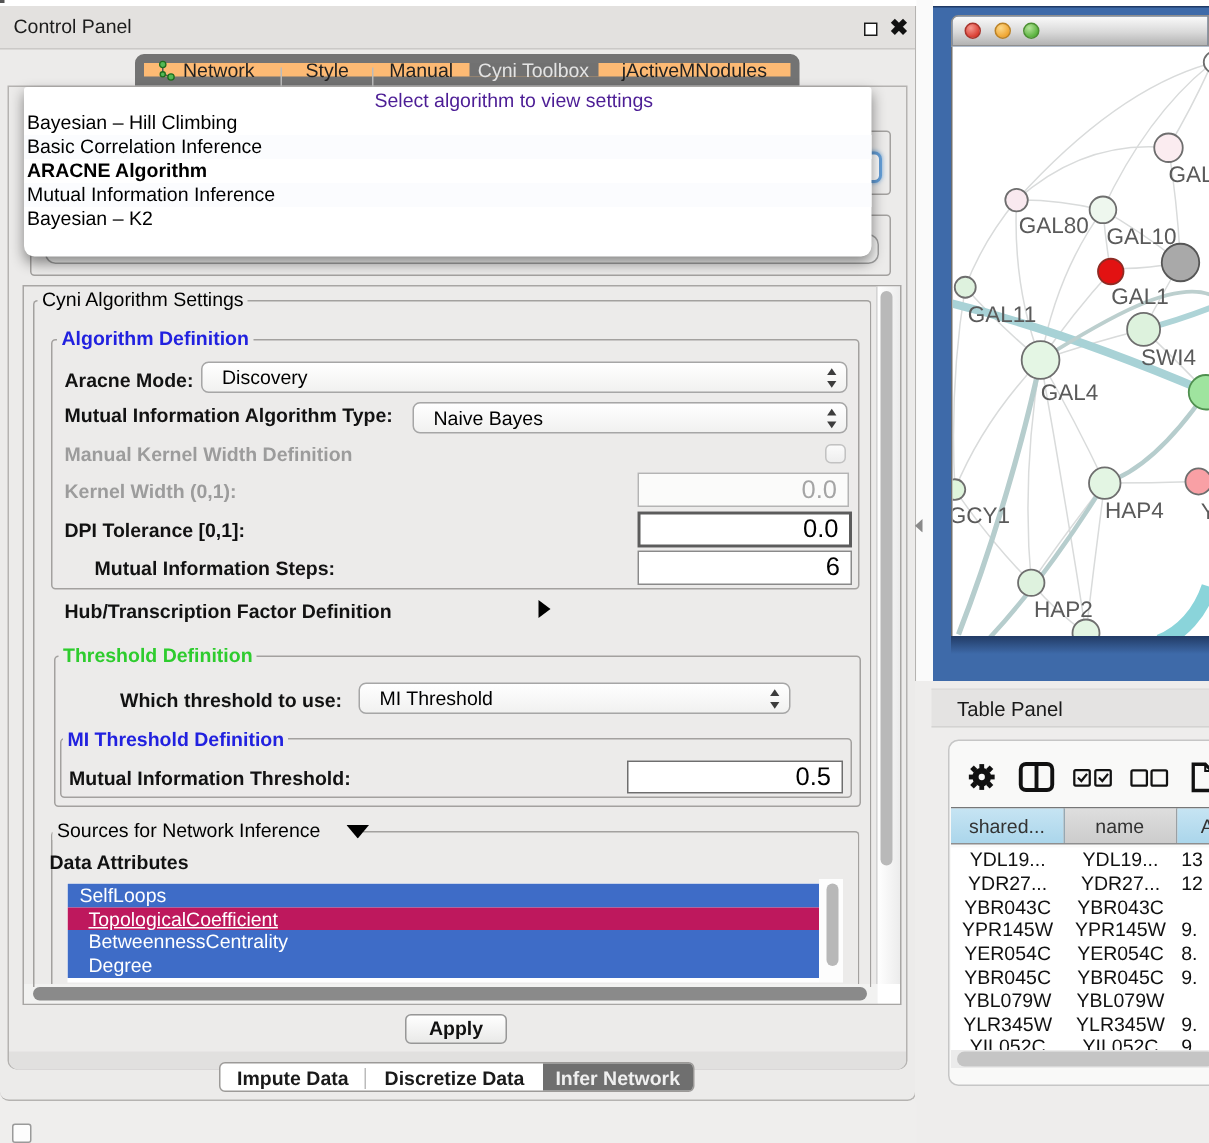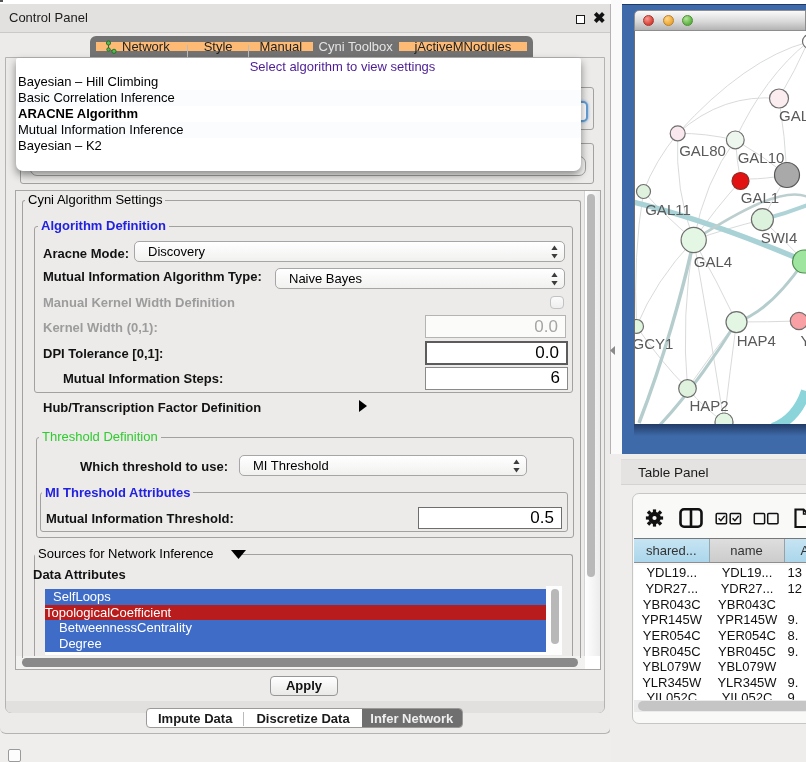--- a/index.html
+++ b/index.html
@@ -168,42 +168,42 @@
 <div class="field" style="left:425px; top:341px; width:143px; height:24px; border:2px solid #5c5c5c; line-height:20px;">0.0</div>
 <div class="lbl" style="left:43px; top:371px;padding-left:20px;">Mutual Information Steps:</div>
 <div class="field" style="left:425px; top:367px; width:143px; height:23px; border:1.5px solid #8a8a8a; line-height:20px;">6</div>
 
 <div class="lbl" style="left:43px; top:400px;">Hub/Transcription Factor Definition</div>
 <svg class="abs" style="left:358px; top:400px;" width="10" height="12" viewBox="0 0 10 12">
     <path d="M1 0 L9 6 L1 12 Z" fill="#000"></path>
   </svg>
 
 <div class="group" style="left:36px; top:437px; width:538px; height:101px;"></div>
-<div class="gtitle" style="left:39px; top:430px; color:#2ecc2e; font-weight:normal;">Threshold Definition</div>
+<div class="gtitle" style="left:39px; top:430px; color:#2ecc2e; font-weight:bold;">Threshold Definition</div>
 <div class="lbl" style="left:80px; top:459px;">Which threshold to use:</div>
 <div class="combo" style="left:239px; top:455px; width:288px;">MI Threshold
   <svg class="carr" viewBox="0 0 7 14">
       <path d="M3.5 0.5 L6.6 5 L0.4 5 Z" fill="#3c3c3c"></path>
       <path d="M3.5 13.5 L6.6 9 L0.4 9 Z" fill="#3c3c3c"></path>
     </svg>
 </div>
 <div class="group" style="left:40px; top:492px; width:528px; height:40px;"></div>
-<div class="gtitle" style="left:42px; top:486px; color:#2121df; font-weight:bold;">MI Threshold Attributes</div>
+<div class="gtitle" style="left:42px; top:486px; color:#2121df; font-weight:bold;">MI Threshold Definition</div>
 <div class="lbl" style="left:46px; top:511px;">Mutual Information Threshold:</div>
 <div class="field" style="left:418px; top:507px; width:144px; height:22px; border:1px solid #6e6e6e; line-height:20px;">0.5</div>
 
 <div class="group" style="left:34px; top:554px; width:539px; height:102px; border-bottom:none; border-radius:3px 3px 0 0;"></div>
 <div class="gtitle" style="left:35px; top:547px; font-weight:normal; padding-right:28px;">Sources for Network Inference</div>
 <svg class="abs" style="left:231px; top:550px;" width="15" height="9" viewBox="0 0 15 9">
     <path d="M0 0 L15 0 L7.5 9 Z" fill="#000"></path>
   </svg>
 <div class="lbl" style="left:33px; top:567px;">Data Attributes</div>
 <div class="abs" id="attrlist" style="left:45px; top:589px; width:501px; height:66px; background:#fff; overflow:hidden; font-size:13px; color:#fff;">
   <div style="height:15.7px; background:#3e6cc7; line-height:15.7px; padding-left:8px;">SelfLoops</div>
-  <div style="height:15.7px; background:#b91c1c; line-height:15.7px; ">TopologicalCoefficient</div>
+  <div style="height:15.7px; background:#be185d; line-height:15.7px; padding-left:14px;text-decoration:underline;">TopologicalCoefficient</div>
   <div style="height:15.7px; background:#3e6cc7; line-height:15.7px; padding-left:14px;">BetweennessCentrality</div>
   <div style="height:15.7px; background:#3e6cc7; line-height:15.7px; padding-left:14px;">Degree</div>
 </div>
 <div class="abs" style="left:546px; top:586px; width:16px; height:69px; background:#fdfdfd;"></div>
 <div class="abs" style="left:550.5px; top:589px; width:8px; height:55px; background:#b8b8b8; border-radius:4px;"></div>
 
 <div class="abs" style="left:6px; top:701px; width:598px; height:12px; background:#e1e0df; border-radius:0 0 6px 6px;"></div>
 <div class="abs" id="applybtn">Apply</div>
 <div class="abs" id="btabs">
   <div class="seg" style="width:97px;">Impute Data</div>

